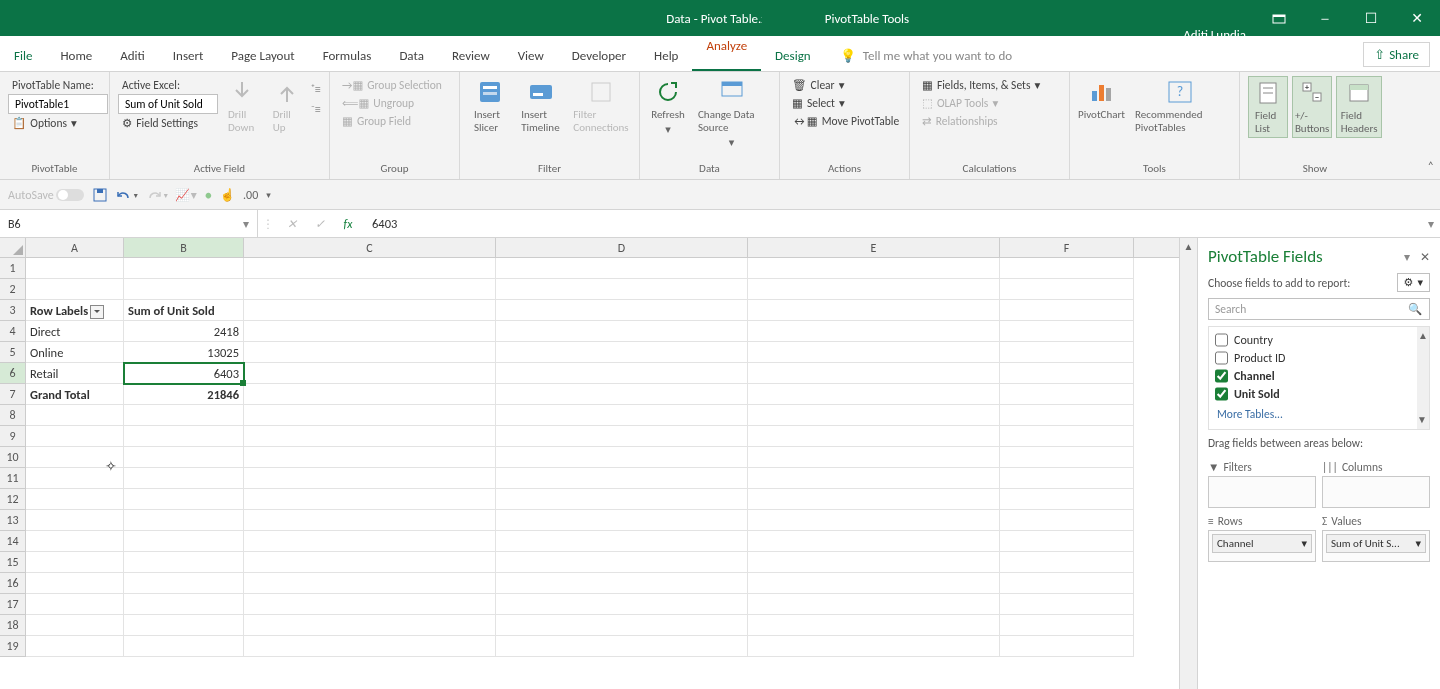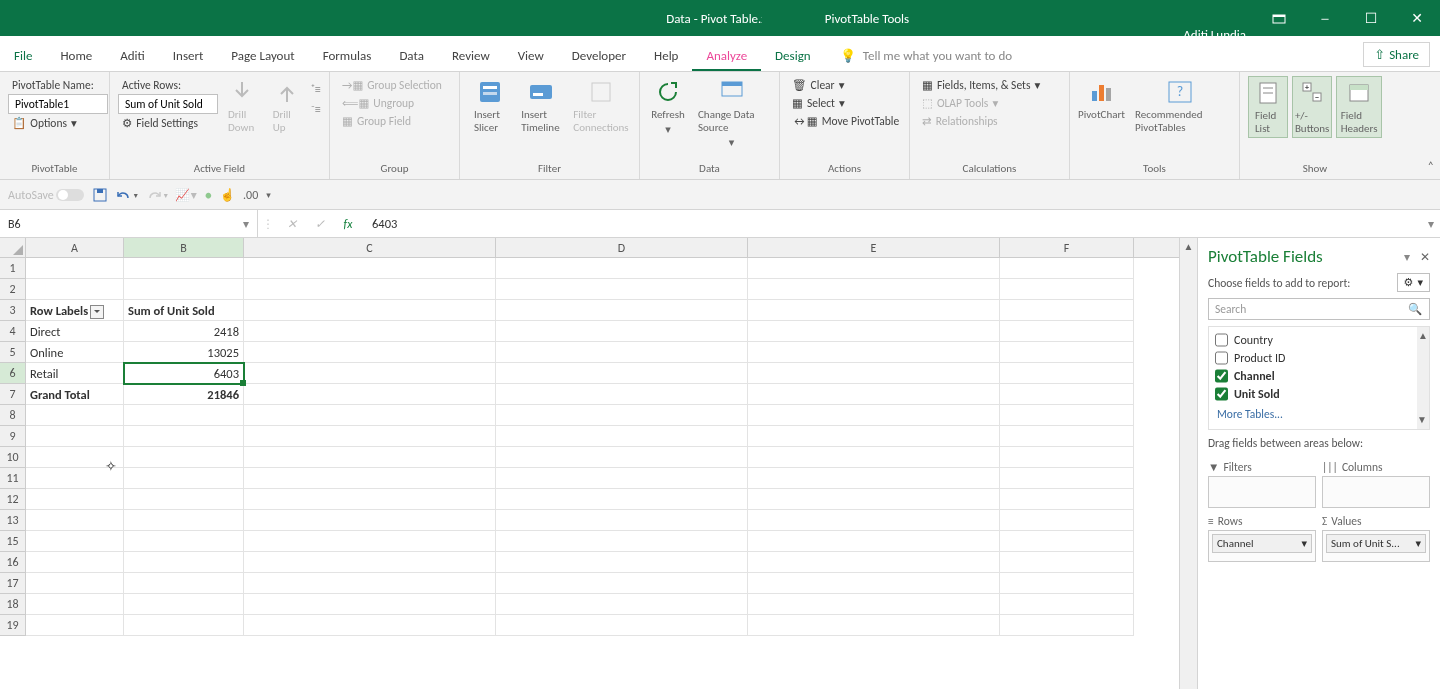--- a/index.html
+++ b/index.html
@@ -5,21 +5,21 @@
 * { margin:0; padding:0; box-sizing:border-box; font-family:"Segoe UI","Calibri",sans-serif; }
 body { background:#fff; width:1440px; height:689px; overflow:hidden; font-size:12px; color:#333; }
 .titlebar { height:36px; background:#0b7346; display:flex; align-items:center; color:#fff; }
 .titlebar .center { flex:1; text-align:center; font-size:13px; }
 .titlebar .tools { position:absolute; left:762px; width:210px; text-align:center; background:#0b7346; font-size:13px; }
 .titlebar .user { margin-right:10px; font-size:13px;margin-top:32px; }
 .titlebar .winbtn { width:46px; height:36px; display:flex; align-items:center; justify-content:center; font-size:14px; }
 .tabrow { height:36px; background:#fff; border-bottom:1px solid #d4d4d4; display:flex; align-items:flex-end; padding-top:8px; }
 .tab { padding:0 14px 8px 14px; font-size:13px; color:#444; cursor:pointer; }
 .tab.file { color:#0b7346; font-weight:400; }
-.tab.active { color:#ec4899; border-bottom:2px solid #0b7346; padding-bottom:6px; }
+.tab.active { color:#c2410c; border-bottom:2px solid #0b7346; padding-bottom:16px; }
 .tab.secondary { color:#0b7346; }
 .tellme { display:flex; align-items:center; gap:6px; color:#888; font-size:13px; padding-bottom:8px; margin-left:16px;}
 .share { margin-left:auto; margin-right:10px; padding:4px 10px; border:1px solid #d4d4d4; color:#0b7346; font-size:13px; display:flex; align-items:center; gap:4px; margin-bottom:4px;}
 .ribbon { height:108px; background:#f3f3f3; border-bottom:1px solid #d4d4d4; display:flex; align-items:stretch; position:relative;}
 .group { border-right:1px solid #d9d9d9; padding:4px 8px 0 8px; display:flex; flex-direction:column; justify-content:space-between; }
 .group .body { display:flex; gap:4px; align-items:flex-start; }
 .group .label { text-align:center; font-size:11px; color:#666; padding:3px 0 4px 0;}
 .smallbtn { font-size:11.5px; color:#444; padding:2px 4px; white-space:nowrap; display:flex; align-items:center; gap:4px;}
 .smallbtn.disabled { color:#b0b0b0; }
 .fieldbox { border:1px solid #c0c0c0; background:#fff; padding:2px 6px; font-size:11.5px; width:100px; }
@@ -130,21 +130,21 @@
           <span>Options</span>
           <span> ▾</span>
         </div>
     </div>
     <div class="label">PivotTable</div>
   </div>
 
   <div class="group" style="width:220px">
     <div class="body">
       <div>
-        <div class="smallbtn">Active Rows:</div>
+        <div class="smallbtn">Active Excel:</div>
         <input class="fieldbox" value="Sum of Unit Sold" style="">
         <div class="smallbtn">
             <span>⚙</span>
             <span>Field Settings</span>
           </div>
       </div>
       <div class="vbtn disabled">
           <div class="ico">
             <svg width="20" height="24">
               <path d="M10 2 L10 16 M4 10 L10 16 L16 10" stroke="#bbb" stroke-width="2" fill="none"></path>
@@ -520,20 +520,29 @@
       <div class="row">
           <div class="rh">13</div>
           <div class="cell colA"></div>
           <div class="cell colB"></div>
           <div class="cell colC"></div>
           <div class="cell colD"></div>
           <div class="cell colE"></div>
           <div class="cell colF"></div>
         </div>
       <div class="row">
+          <div class="rh">14</div>
+          <div class="cell colA"></div>
+          <div class="cell colB"></div>
+          <div class="cell colC"></div>
+          <div class="cell colD"></div>
+          <div class="cell colE"></div>
+          <div class="cell colF"></div>
+        </div>
+      <div class="row">
           <div class="rh">15</div>
           <div class="cell colA"></div>
           <div class="cell colB"></div>
           <div class="cell colC"></div>
           <div class="cell colD"></div>
           <div class="cell colE"></div>
           <div class="cell colF"></div>
         </div>
       <div class="row">
           <div class="rh">16</div>

